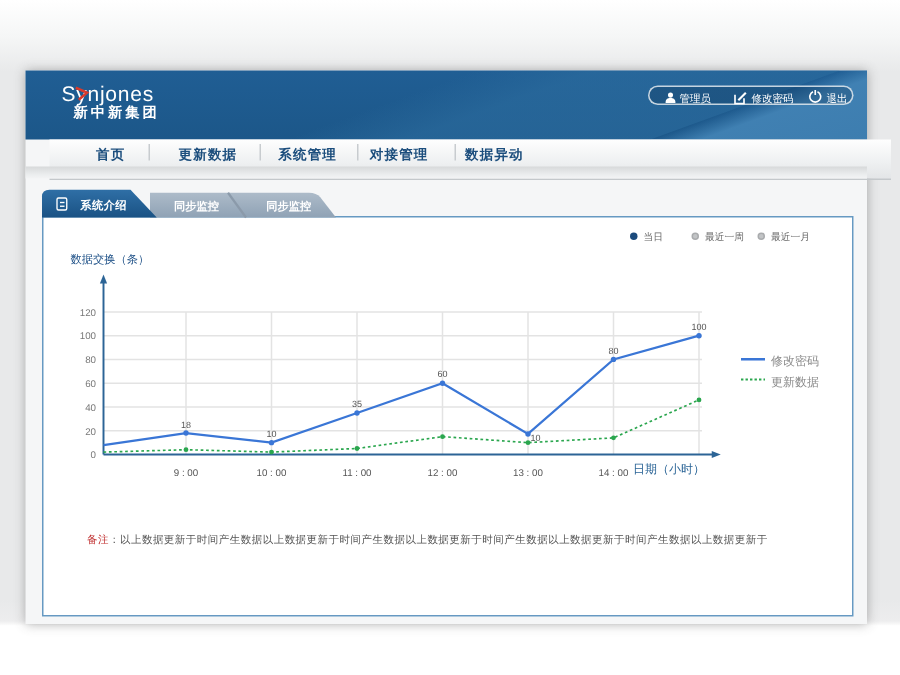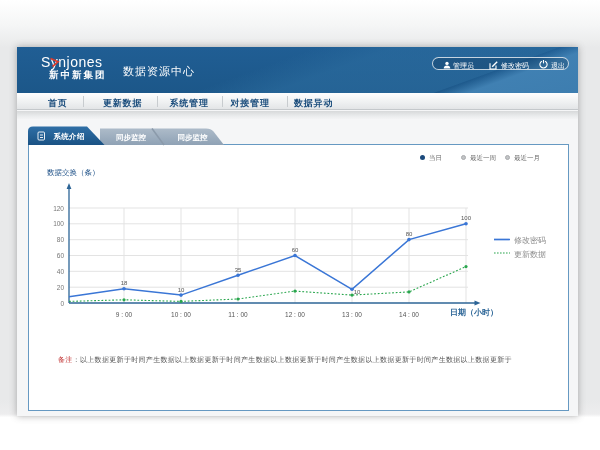--- a/index.html
+++ b/index.html
@@ -16,55 +16,54 @@
   background:linear-gradient(90deg,rgba(70,135,185,0) 0,rgba(70,135,185,0.85) 34px,rgba(60,125,175,0.85) 100%); transform:skewX(-70deg); }
 .hdr .streak2 { position:absolute; left:300px; top:0; width:243px; height:46px; transform-origin:top left;
   background:linear-gradient(90deg,rgba(45,110,160,0) 0,rgba(45,110,160,0.55) 80px); transform:skewX(-70deg); }
 .logo1 { position:absolute; left:24px; top:7px; color:#fff; font-size:14px; font-weight:normal; letter-spacing:0.5px; }
 .logo2 { position:absolute; left:32px; top:22px; color:#fff; font-size:9.5px; font-weight:bold; letter-spacing:2px; }
 .htitle { position:absolute; left:106px; top:17px; color:#fff; font-size:11px; letter-spacing:1px; }
 .pill { position:absolute; left:415px; top:10px; width:137px; height:13px; border:1px solid rgba(255,255,255,0.75);
   border-radius:7px; background:rgba(10,45,80,0.28); color:#fff; font-size:7px; }
 .pill span { position:absolute; top:3px; }
 
-.nav { position:absolute; left:0; top:46px; width:561px; height:17px;
+.nav { position:absolute; left:16px; top:46px; width:561px; height:27px;
   background:linear-gradient(180deg,#fefefe,#eef0f1 60%,#e3e5e7); border-bottom:1px solid #c4c8cb; }
 .nav .it { position:absolute; top:3.5px; font-size:9px; font-weight:bold; color:#1c4e7d; letter-spacing:0.8px; }
 .nav .dv { position:absolute; top:3px; width:1px; height:11px; background:#c8cccf; }
 .strip { position:absolute; left:0; top:64px; width:561px; height:8px;
   background:linear-gradient(180deg,#d7d9da,#eceeef 70%,#f3f4f5); }
 
 .panel { position:absolute; left:28px; top:144px; width:541px; height:267px; background:#fff; border:1px solid #6699c2; }
 
 .radio { position:absolute; width:5px; height:5px; border-radius:50%; }
 .rsel { background:#1b4a7c; }
 .rgray { background:#c2c4c6; border:1px solid #a9abad; }
 .rlab { position:absolute; font-size:6.5px; color:#666; }
 
 .ylab { position:absolute; left:47px; top:168px; font-size:7.5px; font-weight:normal; color:#1c4f86; }
-.xlab { position:absolute; left:450px; top:307px; font-size:8px; font-weight:bold; color:#2a6496; }
+.xlab { position:absolute; left:422px; top:307px; font-size:8px; font-weight:normal; color:#2a6496; }
 .leg { position:absolute; font-size:8px; color:#8b8b8b; }
 .note { position:absolute; left:58px; top:355px; font-size:7px; color:#555; letter-spacing:0.32px; }
 .note b { color:#c03030; font-weight:normal; }
 svg.chart { position:absolute; left:0; top:0; }
 </style>
 </head>
 <body>
 <div id="stage">
   <div class="backdrop"></div>
   <div class="window">
     <div class="hdr">
       <div class="streak2"></div>
       <div class="streak"></div>
       <div class="logo1">Synjones</div>
       <svg style="position:absolute;left:32px;top:10px;" width="11" height="11" viewBox="0 0 11 11">
         <path d="M1.5,1.5 L9,4.8 L3.5,9.5" fill="none" stroke="#d93a2b" stroke-width="1.7"></path>
       </svg>
       <div class="logo2">新中新集团</div>
-      <div class="htitle">数据资源中心</div>
       <div class="pill">
         <svg style="position:absolute;left:10px;top:2.5px;" width="8" height="8" viewBox="0 0 8 8">
           <circle cx="4" cy="2.4" r="1.7" fill="#fff"></circle>
           <path d="M0.7,7.6 C0.7,5.2 2,4.4 4,4.4 C6,4.4 7.3,5.2 7.3,7.6 Z" fill="#fff"></path>
         </svg>
         <span style="left:20px;">管理员</span>
         <svg style="position:absolute;left:56px;top:2.5px;" width="9" height="9" viewBox="0 0 9 9">
           <path d="M1,2.2 L1,8 L7,8 L7,4.5" fill="none" stroke="#fff" stroke-width="1.1"></path>
           <path d="M3.2,5.8 L8.2,0.8" stroke="#fff" stroke-width="1.4"></path>
         </svg>

